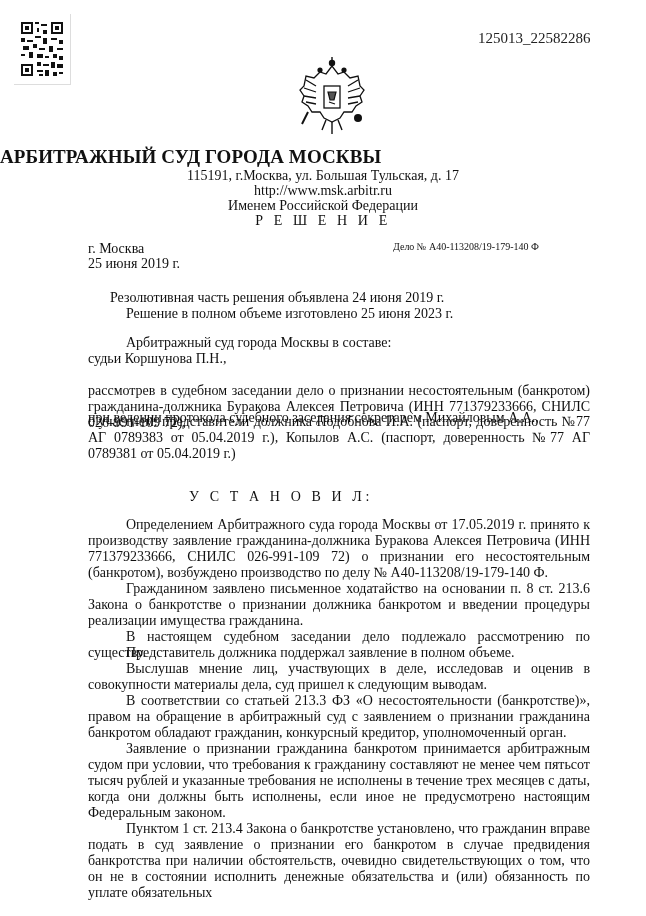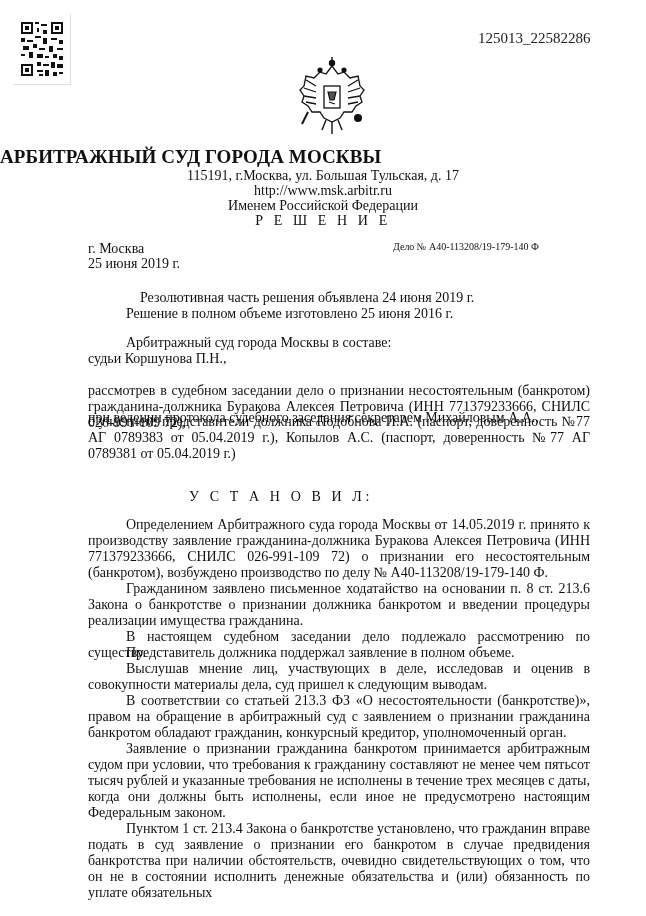--- a/index.html
+++ b/index.html
@@ -96,31 +96,31 @@
 <div class="court-title">АРБИТРАЖНЫЙ СУД ГОРОДА МОСКВЫ</div>
 <div class="hdr-line l1">115191, г.Москва, ул. Большая Тульская, д. 17</div>
 <div class="hdr-line l2">http://www.msk.arbitr.ru</div>
 <div class="hdr-line l3">Именем Российской Федерации</div>
 <div class="hdr-line l4">Р Е Ш Е Н И Е</div>
 
 <div class="city">г. Москва</div>
 <div class="date">25 июня 2019 г.</div>
 <div class="case">Дело № А40-113208/19-179-140 Ф</div>
 
-<div class="p" style="left:140px; top:290px;">Резолютивная часть решения объявлена 24 июня 2019 г.</div>
-<div class="p" style="left:126px; top:306px;">Решение в полном объеме изготовлено 25 июня 2016 г.</div>
+<div class="p" style="left:110px; top:290px;">Резолютивная часть решения объявлена 24 июня 2019 г.</div>
+<div class="p" style="left:126px; top:306px;">Решение в полном объеме изготовлено 25 июня 2023 г.</div>
 
 <div class="p" style="left:126px; top:335px;">Арбитражный суд города Москвы в составе:</div>
 <div class="p" style="top:351px;">судьи Коршунова П.Н.,</div>
 <div class="p" style="top:367px;margin-top:43px;">при ведении протокола судебного заседания секретарем Михайловым А.А.,</div>
 <div class="p just" style="top:383px;">рассмотрев в судебном заседании дело о признании несостоятельным (банкротом) гражданина-должника Буракова Алексея Петровича (ИНН 771379233666, СНИЛС 026-991-109 72),</div>
 <div class="p just" style="top:414px;">с участием: представители должника Подобнова И.А. (паспорт, доверенность №77 АГ 0789383 от 05.04.2019 г.), Копылов А.С. (паспорт, доверенность №77 АГ 0789381 от 05.04.2019 г.)</div>
 
 <div class="heading2">У С Т А Н О В И Л:</div>
 
-<div class="p just ind" style="top:517px;">Определением Арбитражного суда города Москвы от 14.05.2019 г. принято к производству заявление гражданина-должника Буракова Алексея Петровича (ИНН 771379233666, СНИЛС 026-991-109 72) о признании его несостоятельным (банкротом), возбуждено производство по делу № А40-113208/19-179-140 Ф.</div>
+<div class="p just ind" style="top:517px;">Определением Арбитражного суда города Москвы от 17.05.2019 г. принято к производству заявление гражданина-должника Буракова Алексея Петровича (ИНН 771379233666, СНИЛС 026-991-109 72) о признании его несостоятельным (банкротом), возбуждено производство по делу № А40-113208/19-179-140 Ф.</div>
 <div class="p just ind" style="top:581px;">Гражданином заявлено письменное ходатайство на основании п. 8 ст. 213.6 Закона о банкротстве о признании должника банкротом и введении процедуры реализации имущества гражданина.</div>
 <div class="p just ind" style="top:629px;">В настоящем судебном заседании дело подлежало рассмотрению по существу.</div>
 <div class="p just ind" style="top:645px;">Представитель должника поддержал заявление в полном объеме.</div>
 <div class="p just ind" style="top:661px;">Выслушав мнение лиц, участвующих в деле, исследовав и оценив в совокупности материалы дела, суд пришел к следующим выводам.</div>
 <div class="p just ind" style="top:693px;">В соответствии со статьей 213.3 ФЗ «О несостоятельности (банкротстве)», правом на обращение в арбитражный суд с заявлением о признании гражданина банкротом обладают гражданин, конкурсный кредитор, уполномоченный орган.</div>
 <div class="p just ind" style="top:741px;">Заявление о признании гражданина банкротом принимается арбитражным судом при условии, что требования к гражданину составляют не менее чем пятьсот тысяч рублей и указанные требования не исполнены в течение трех месяцев с даты, когда они должны быть исполнены, если иное не предусмотрено настоящим Федеральным законом.</div>
 <div class="p just ind" style="top:821px;">Пунктом 1 ст. 213.4 Закона о банкротстве установлено, что гражданин вправе подать в суд заявление о признании его банкротом в случае предвидения банкротства при наличии обстоятельств, очевидно свидетельствующих о том, что он не в состоянии исполнить денежные обязательства и (или) обязанность по уплате обязательных</div>
 
 </body></html>

